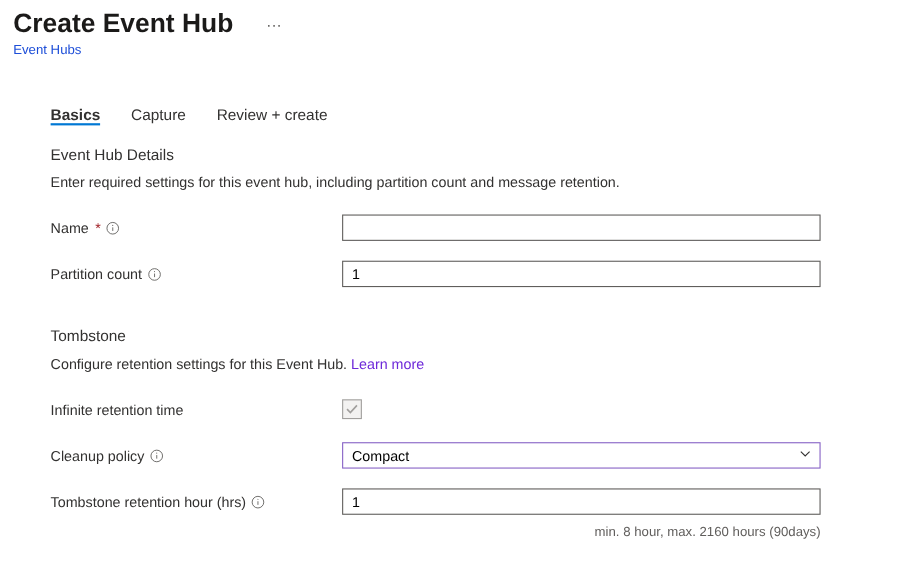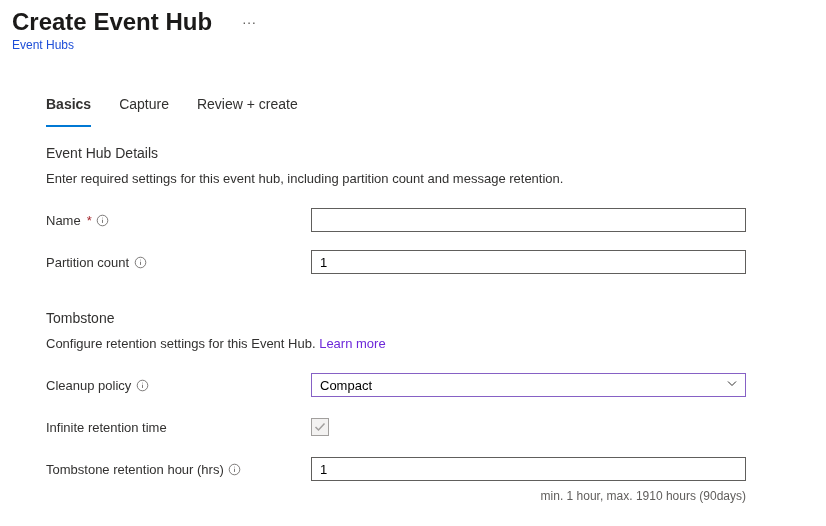--- a/index.html
+++ b/index.html
@@ -11,21 +11,21 @@
       width: 826px;
       height: 526px;
       overflow: hidden;
     }
     .page { padding: 8px 0 0 12px; }
     .title-row { display: flex; align-items: center; gap: 26px; }
     .page-title { font-size: 24px; font-weight: 600; color: #1b1a19; }
     .more-icon { font-size: 14px; color: #605e5c; cursor: pointer; padding: 4px; }
     .breadcrumb { font-size: 12px; color: #1d4ed8; margin-top: 2px; }
     .tabs { display: flex; gap: 28px; margin: 44px 0 0 34px; }
-    .tab { font-size: 14px; color: #323130; padding-bottom: 13px; cursor: pointer; }
+    .tab { font-size: 14px; color: #323130; padding-bottom: 0; cursor: pointer; }
     .tab.active { font-weight: 600; border-bottom: 2px solid #0078d4; }
     .content { margin: 18px 0 0 34px; width: 700px; }
     .section-title { font-size: 14px; font-weight: 400; margin-bottom: 10px; }
     .section-desc { font-size: 13px; color: #323130; margin-bottom: 22px; }
     .form-row { display: flex; align-items: center; margin-bottom: 18px; min-height: 24px; }
     .label-col { width: 265px; display: flex; align-items: center; gap: 4px; font-size: 13px; }
     .required { color: #a4262c; margin-left: 2px; }
     .info-icon { display: inline-flex; align-items: center; justify-content: center; width: 14px; height: 14px; color: #605e5c; }
     .info-icon svg { width: 13px; height: 13px; }
     .input-col { flex: 1; }
@@ -116,20 +116,33 @@
 
     <div class="section-gap"></div>
 
     <div class="section-title">Tombstone</div>
     <div class="section-desc">
       <span>Configure retention settings for this Event Hub. </span><span class="link">Learn more</span>
     </div>
 
     <div class="form-row">
       <div class="label-col">
+        <span>Infinite retention time</span>
+      </div>
+      <div class="input-col">
+        <span class="checkbox">
+          <svg viewBox="0 0 14 14" fill="none" stroke="currentColor" stroke-width="1.5">
+              <polyline points="2.5,7 5.5,10 11.5,3.5"></polyline>
+            </svg>
+        </span>
+      </div>
+    </div>
+
+    <div class="form-row">
+      <div class="label-col">
         <span>Cleanup policy</span>
         <span class="info-icon">
           <svg viewBox="0 0 16 16" fill="none" stroke="currentColor" stroke-width="1">
               <circle cx="8" cy="8" r="6.5"></circle>
               <line x1="8" y1="7" x2="8" y2="11"></line>
               <circle cx="8" cy="4.8" r="0.6" fill="currentColor" stroke="none"></circle>
             </svg>
         </span>
       </div>
       <div class="input-col">
@@ -139,41 +152,28 @@
             <svg viewBox="0 0 12 12" fill="none" stroke="currentColor" stroke-width="1">
                 <polyline points="2,4 6,8 10,4"></polyline>
               </svg>
           </span>
         </div>
       </div>
     </div>
 
     <div class="form-row">
       <div class="label-col">
-        <span>Infinite retention time</span>
-      </div>
-      <div class="input-col">
-        <span class="checkbox">
-          <svg viewBox="0 0 14 14" fill="none" stroke="currentColor" stroke-width="1.5">
-              <polyline points="2.5,7 5.5,10 11.5,3.5"></polyline>
-            </svg>
-        </span>
-      </div>
-    </div>
-
-    <div class="form-row">
-      <div class="label-col">
         <span>Tombstone retention hour (hrs)</span>
         <span class="info-icon">
           <svg viewBox="0 0 16 16" fill="none" stroke="currentColor" stroke-width="1">
               <circle cx="8" cy="8" r="6.5"></circle>
               <line x1="8" y1="7" x2="8" y2="11"></line>
               <circle cx="8" cy="4.8" r="0.6" fill="currentColor" stroke="none"></circle>
             </svg>
         </span>
       </div>
       <div class="input-col">
         <input type="text" class="text-input" value="1" style="">
       </div>
     </div>
   </div>
-  <div class="helper-text">min. 1 hour, max. 1910 hours (90days)</div>
+  <div class="helper-text">min. 8 hour, max. 2160 hours (90days)</div>
 </div>
 
 </body></html>

